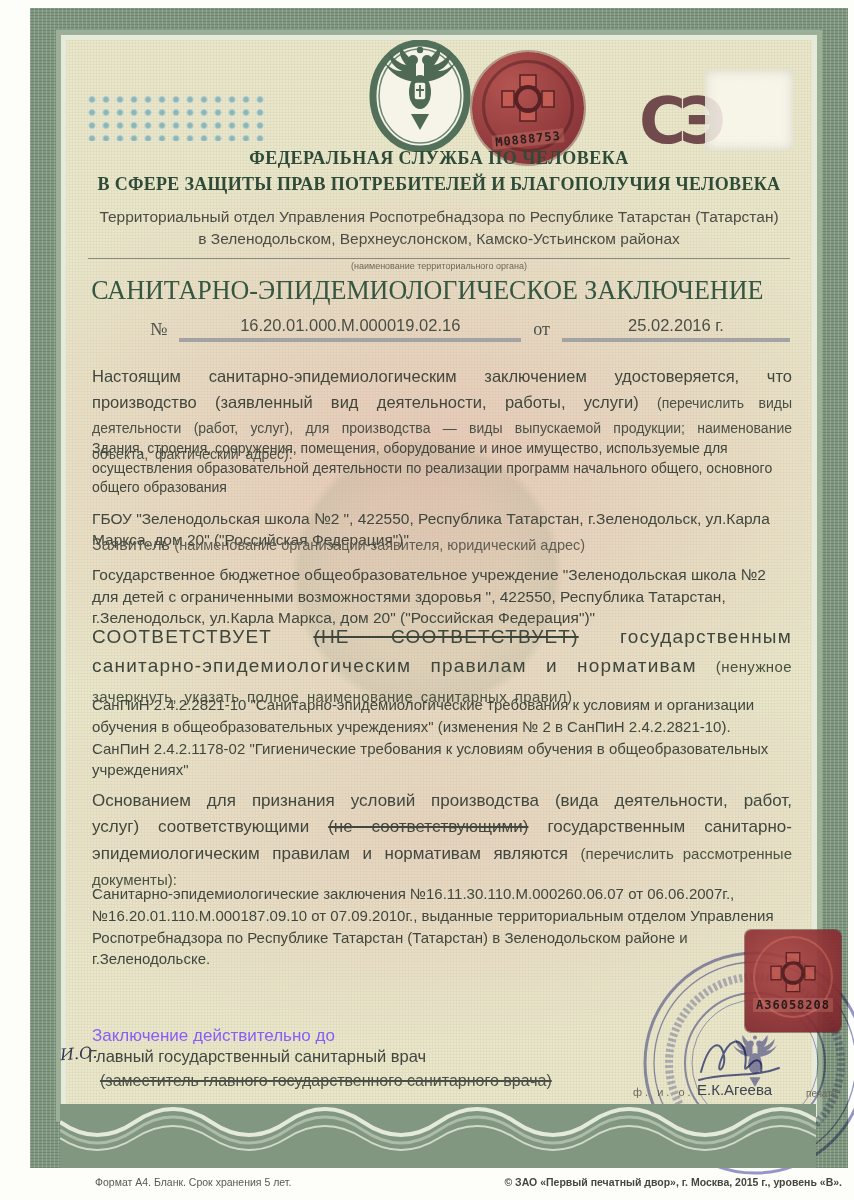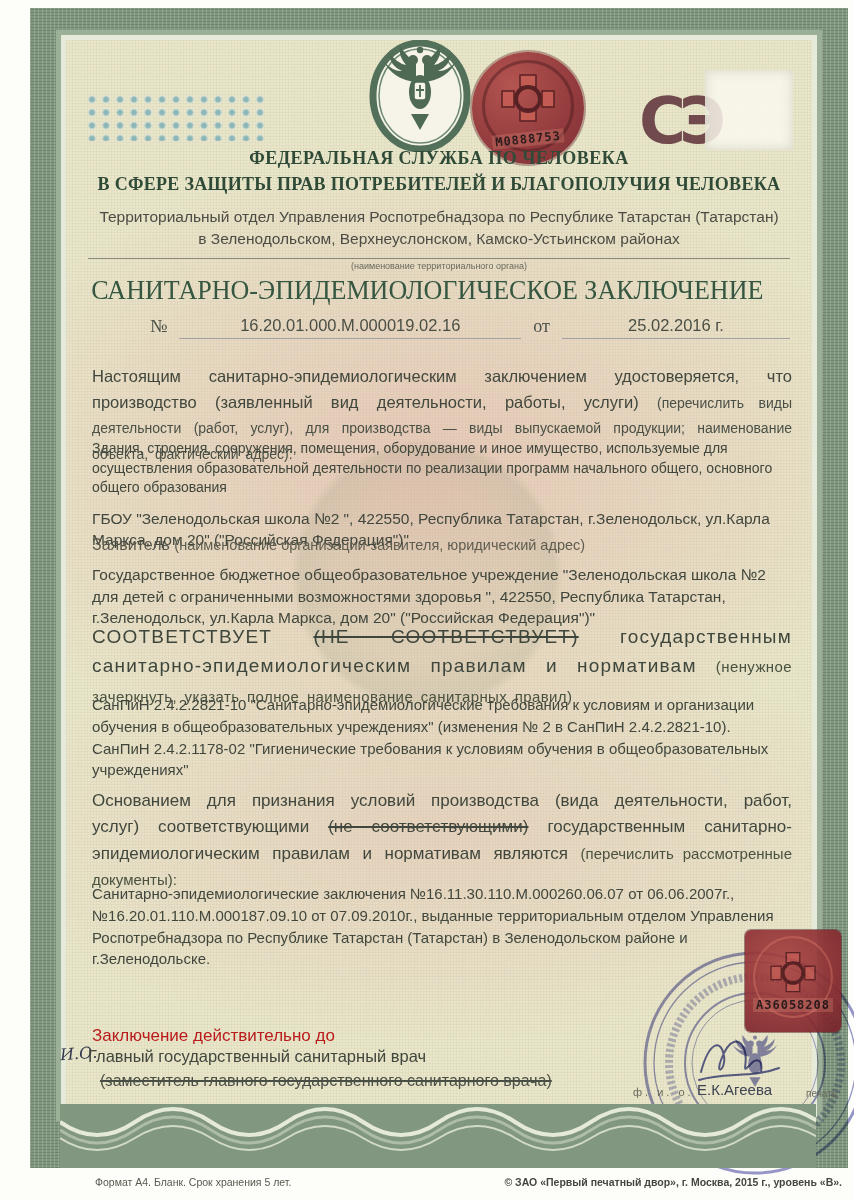--- a/index.html
+++ b/index.html
@@ -49,21 +49,21 @@
        font-size:15.5px;line-height:1.45;}
   #org-line{left:88px;top:258px;width:702px;border-top:1px solid #8a8a7c;}
   #org-caption{left:66px;top:261px;width:746px;text-align:center;color:#6a6a5c;font-size:9px;}
   #doc-title{left:54px;top:274px;width:746px;text-align:center;color:#355640;
        font-family:"Liberation Serif",serif;font-weight:normal;font-size:28px;}
   #doc-title span{display:inline-block;transform:scaleX(.93);white-space:nowrap;}
   
   #num-row{left:150px;top:316px;width:640px;display:flex;align-items:flex-end;gap:12px;
        color:#4a4f46;font-size:16.5px;}
   #num-row .lbl{font-family:"Liberation Serif",serif;font-size:18px;color:#4a5048;padding-bottom:2px;}
-  #num-row .fill{border-bottom:1px solid #a3a3a3;text-align:center;padding-bottom:3px;}
+  #num-row .fill{border-bottom:4px solid #a3a3a3;text-align:center;padding-bottom:3px;}
   #num-row .f1{flex:1.35;} #num-row .f2{flex:.9;}
   
   .para{left:92px;width:700px;color:#41473d;text-align:justify;}
   #p-certify{top:364px;font-size:16.5px;line-height:1.55;word-spacing:6px;}
   #p-certify .note{font-size:14px;word-spacing:3px;color:#4a5046;}
   #p-object{top:439px;font-size:14px;line-height:1.4;text-align:left;}
   #p-org{top:509px;font-size:15.5px;line-height:1.35;text-align:left;}
   #p-applicant{top:536px;font-size:16px;color:#57564a;text-align:left;}
   #p-applicant .note{font-size:14.5px;color:#5e5d50;}
   #p-app-text{top:564px;font-size:15.5px;line-height:1.4;text-align:left;}
@@ -72,21 +72,21 @@
   #p-conforms .note{font-size:15px;letter-spacing:.4px;word-spacing:3px;color:#49513f;}
   #p-sanpin{top:694px;font-size:15px;line-height:1.45;text-align:left;}
   #p-basis{top:788px;font-size:17px;line-height:1.55;word-spacing:5px;}
   #p-basis .strike{text-decoration:line-through;text-decoration-thickness:2px;}
   #p-basis .note{font-size:15px;word-spacing:2px;color:#49513f;}
   #p-docs{top:883px;font-size:15px;line-height:1.45;text-align:left;}
   
   #wm-circle{left:272px;top:420px;width:310px;height:310px;border-radius:50%;
      background:radial-gradient(circle, rgba(160,150,120,.10) 40%, rgba(120,130,100,.14) 58%, transparent 62%);}
   
-  #valid-until{left:92px;top:1026px;font-size:17px;color:#b91c1c;}
+  #valid-until{left:92px;top:1026px;font-size:17px;color:#8b5cf6;}
   #io-hand{left:60px;top:1044px;font-family:"DejaVu Serif",serif;font-style:italic;
      font-size:16px;color:#34384e;transform:rotate(-4deg);}
   #chief{left:88px;top:1047px;font-size:16.5px;color:#41473d;}
   #deputy{left:100px;top:1072px;font-size:16px;color:#494f45;
      text-decoration:line-through;text-decoration-thickness:2px;}
   #fio-label{left:633px;top:1086px;font-size:11px;letter-spacing:3px;color:#6a6a5e;}
   #fio-name{left:697px;top:1081px;font-size:15px;color:#3e4452;}
   #seal-label{left:806px;top:1088px;font-size:10px;color:#6a6a5e;}
   #signature{left:695px;top:1030px;}
   

